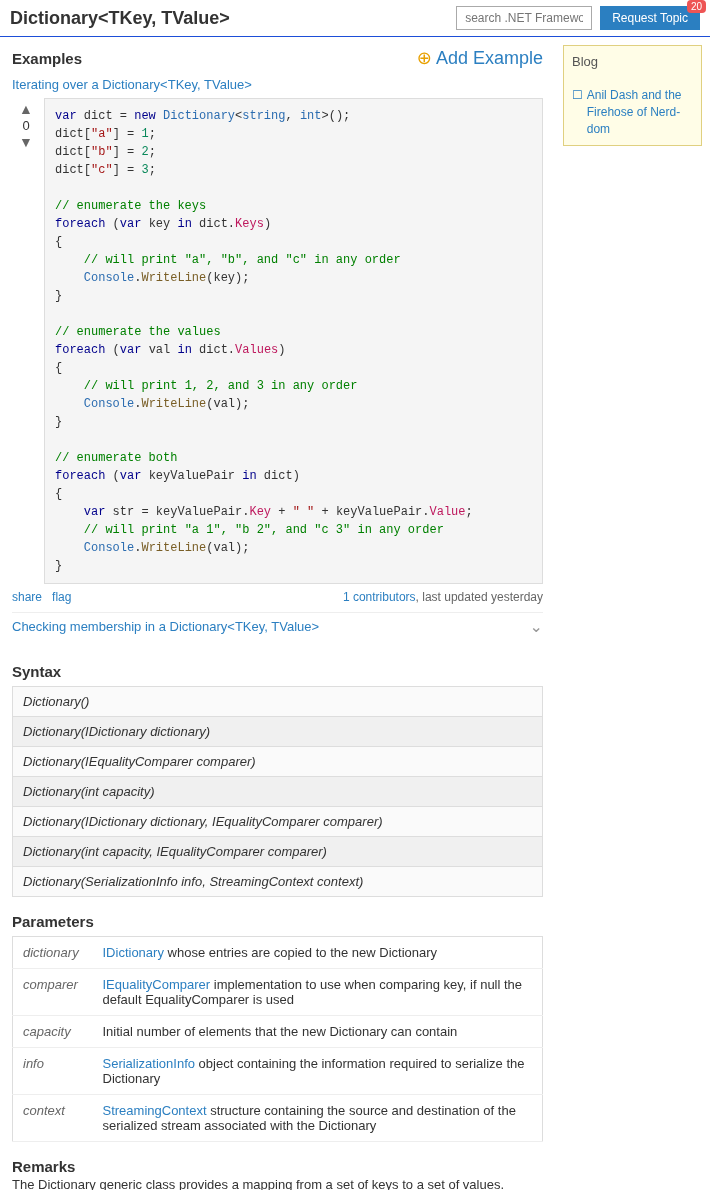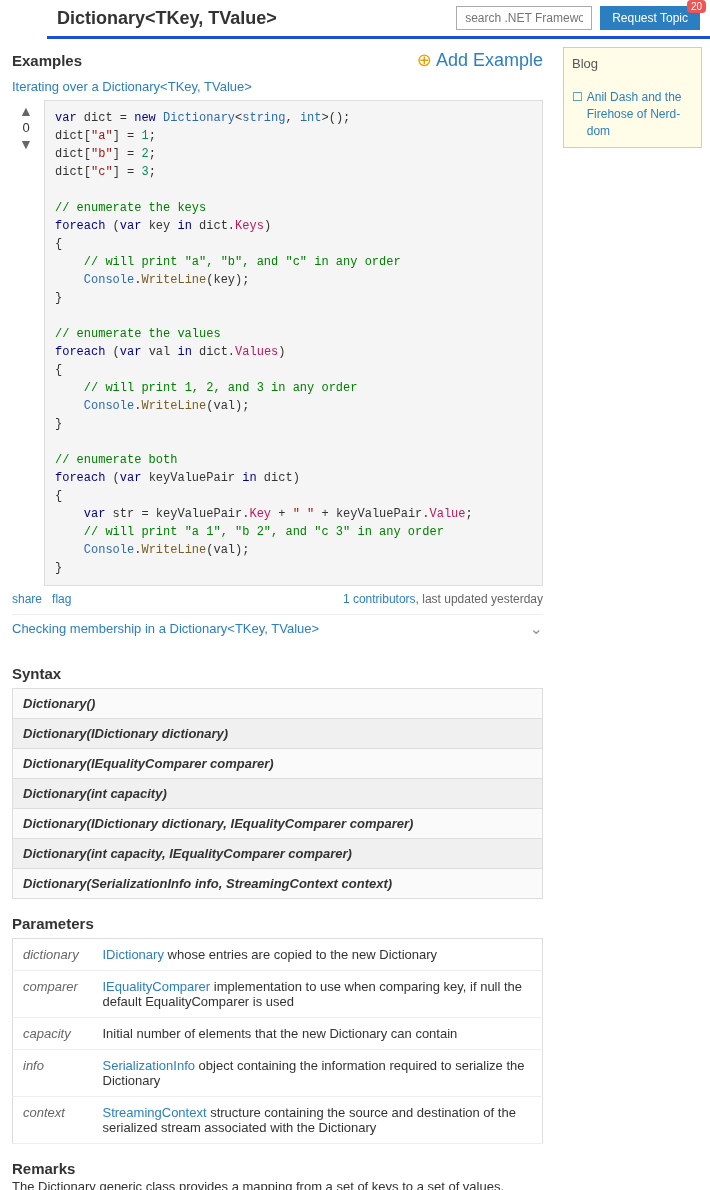--- a/index.html
+++ b/index.html
@@ -9,23 +9,22 @@
       background: #fff;
       color: #333;
       width: 710px;
     }
 
     
     .header {
       display: flex;
       align-items: center;
       padding: 6px 10px;
-      border-bottom: 3px solid #1d4ed8;
+      border-bottom: 1px solid #1d4ed8;
       background: #fff;
-      margin-left: 47px;
     }
     .header-title {
       font-size: 18px;
       font-weight: bold;
       color: #333;
       flex: 1;
     }
     .search-box {
       border: 1px solid #aaa;
       padding: 4px 8px;
@@ -172,21 +171,20 @@
       font-size: 13px;
     }
     .chevron { color: #999; font-size: 16px; }
 
     
     .syntax-section { margin-top: 23px; }
     .syntax-table {
       width: 100%;
       border-collapse: collapse;
       margin-top: 6px;
-      font-weight: bold;
     }
     .syntax-table tr { border: 1px solid #ddd; }
     .syntax-table td {
       padding: 7px 10px;
       font-style: italic;
       font-size: 13px;
       background: #fafafa;
     }
     .syntax-table tr:nth-child(even) td { background: #f0f0f0; }
 

